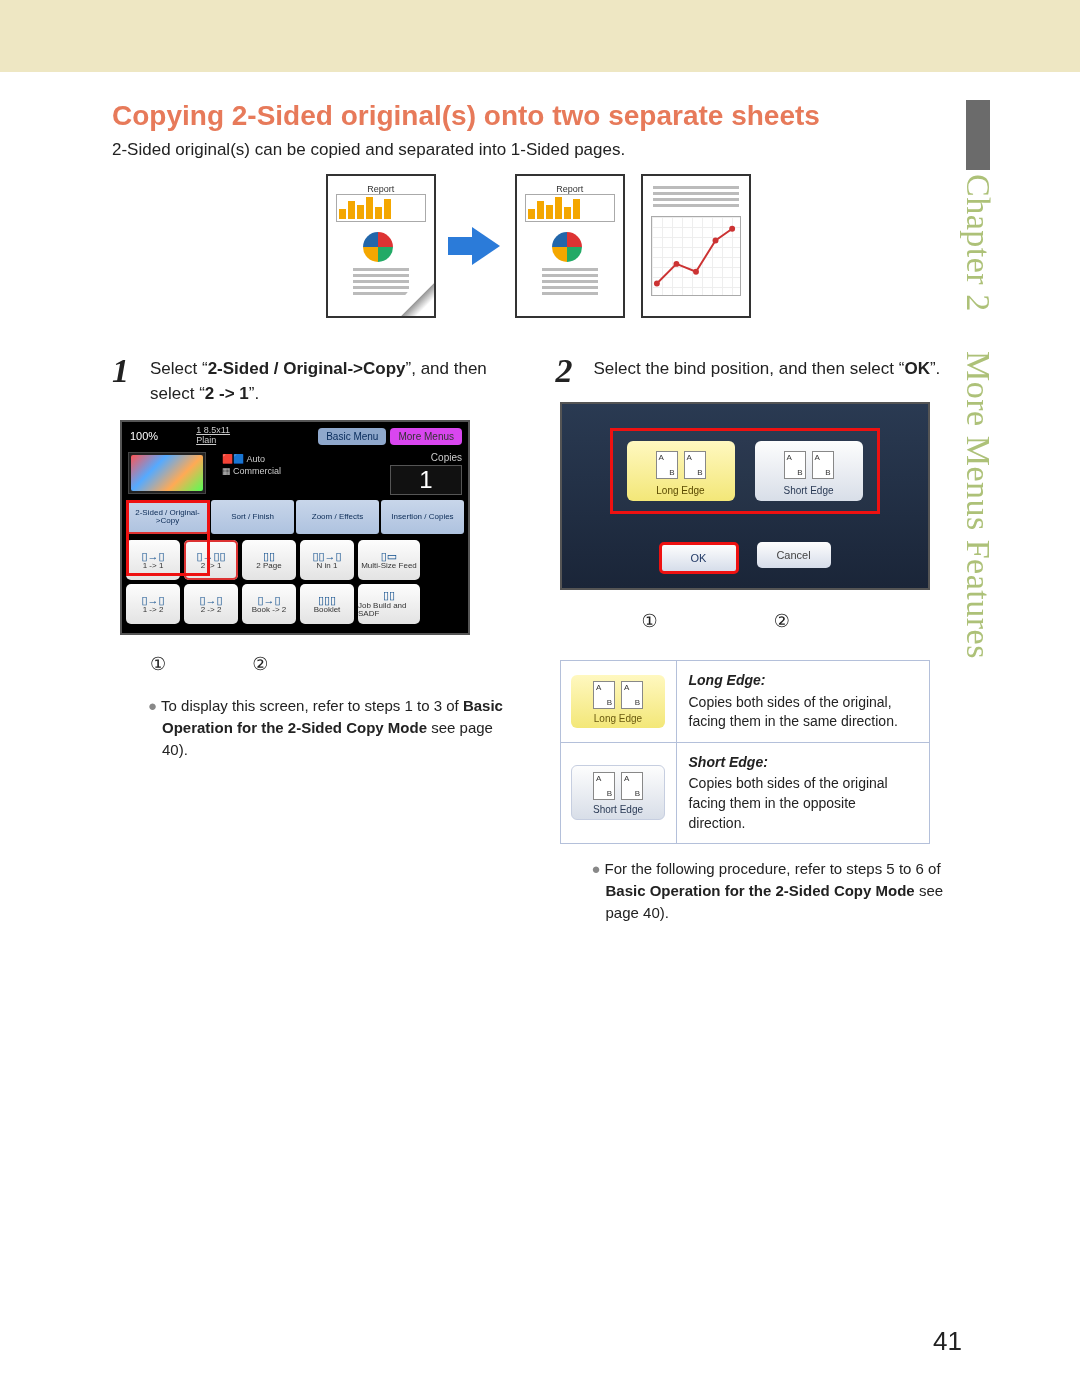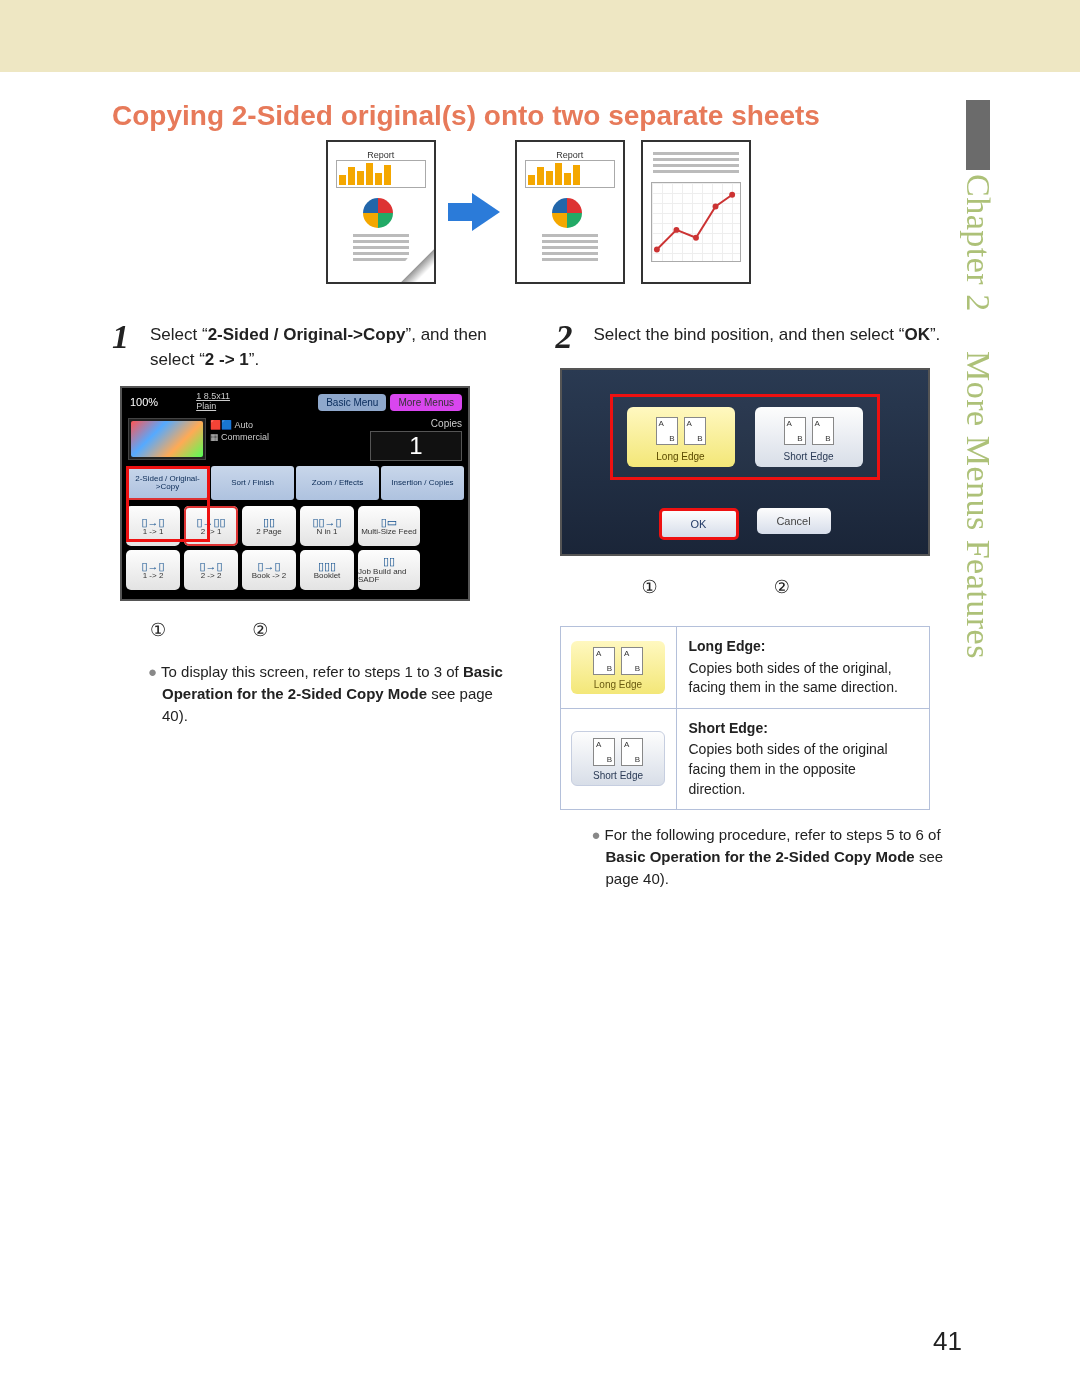--- a/index.html
+++ b/index.html
@@ -33,25 +33,25 @@
   .step-line { display: flex; align-items: flex-start; gap: 12px; margin-bottom: 14px; }
   .step-num { font-family: Georgia, serif; font-style: italic; font-weight: bold; font-size: 34px; color: #222; line-height: 1; min-width: 26px; }
   .step-text { font-size: 17px; color: #222; line-height: 1.45; padding-top: 3px; }
 
   .screen1 { width: 350px; height: 215px; border: 2px solid #555; background: #000; position: relative; margin-left: 8px; margin-bottom: 18px; font-size: 10px; color: #fff; }
   .s1-top { height: 28px; display: flex; align-items: center; background: #000; }
   .s1-top .pct { padding: 0 8px; font-size: 11px; }
   .s1-top .paper { flex: 1; font-size: 9px; color: #ccc; line-height: 1.1; padding-left: 30px; text-decoration: underline; }
   .s1-top .tab { background: #8fa8cc; color: #072a5a; padding: 3px 8px; border-radius: 4px; font-size: 10px; margin-right: 4px; }
   .s1-top .tab2 { background: #d946ef; color: #333; padding: 3px 8px; border-radius: 4px; font-size: 10px; margin-right: 6px; }
-  .s1-mid { height: 48px; background: #000; padding: 2px 6px; display: flex; gap: 4px; }
+  .s1-mid { height: 48px; background: #000; padding: 2px 6px; display: flex; gap: 16px; }
   .s1-preview { width: 78px; height: 42px; background: #222; border: 1px solid #444; display: flex; gap: 2px; padding: 2px; }
   .s1-preview div { flex: 1; background: linear-gradient(135deg,#f55,#5af,#fa5,#5f5); border-radius: 2px; }
   .s1-auto { flex: 1; font-size: 9px; color: #ccc; line-height: 1.3; padding-top: 2px; }
-  .s1-copies { width: 92px; text-align: right; font-size: 10px; color: #ccc; }
+  .s1-copies { width: 72px; text-align: right; font-size: 10px; color: #ccc; }
   .s1-copies .big { font-size: 24px; color: #fff; display: block; text-align: center; border: 1px solid #555; margin-top: 2px; background: #111; }
   .s1-tabs { height: 38px; background: #000; padding: 2px 4px; display: flex; gap: 2px; }
   .s1-tabs div { flex: 1; background: linear-gradient(#c8d6ea,#aec2df); border-radius: 3px; font-size: 8px; color: #0a2a55; display: flex; align-items: center; justify-content: center; text-align: center; line-height: 1.05; padding: 0 2px; }
   .s1-tabs div.sel { box-shadow: inset 0 0 0 2px #d33; }
   .s1-btns { padding: 4px 4px 0; }
   .s1-row { display: flex; gap: 4px; margin-bottom: 4px; }
   .sbtn { width: 54px; height: 40px; background: linear-gradient(#fdfdfd,#e3e3e3); border-radius: 5px; font-size: 8px; color: #333; display: flex; flex-direction: column; align-items: center; justify-content: center; line-height: 1.1; position: relative; }
   .sbtn.mid { width: 62px; }
   .sbtn .ic { font-size: 11px; color: #0a4a8a; }
   .sbtn.sel2 { box-shadow: inset 0 0 0 2px #d33; }
@@ -76,21 +76,21 @@
   .okbtn { width: 74px; height: 26px; border-radius: 5px; font-size: 11px; display: flex; align-items: center; justify-content: center; }
   .okbtn.ok { background: linear-gradient(#fdfdfd,#d6ddea); color: #223a66; border: 3px solid #e11; padding: 0; box-sizing: content-box; }
   .okbtn.cancel { background: linear-gradient(#fdfdfd,#d6ddea); color: #444; }
   .circ-row2 { display: flex; gap: 116px; margin-left: 86px; margin-bottom: 28px; }
 
   .edge-table { width: 370px; border: 1px solid #b4c0da; margin-left: 4px; margin-bottom: 14px; background: #fff; font-size: 14px; }
   .edge-row { display: flex; border-bottom: 1px solid #b4c0da; }
   .edge-row:last-child { border-bottom: none; }
   .edge-cell-l { width: 116px; border-right: 1px solid #b4c0da; display: flex; align-items: center; justify-content: center; padding: 8px 4px; }
   .edge-cell-r { flex: 1; padding: 10px 12px; line-height: 1.4; color: #222; }
-  .edge-cell-r b { display: block; margin-bottom: 2px; }
+  .edge-cell-r b { display: block; margin-bottom: 2px; font-style: italic; }
   .edge-btn { width: 94px; border-radius: 6px; display: flex; flex-direction: column; align-items: center; padding: 6px 0 4px; font-size: 10px; }
   .edge-btn.long { background: linear-gradient(#fff8c0,#f3e778); color: #6a5a10; }
   .edge-btn.short { background: linear-gradient(#fdfdfd,#d8dee8); color: #2a3a55; border: 1px solid #c6cee0; }
   .edge-btn .pgs { display: flex; gap: 6px; margin-bottom: 4px; }
 
   .page-num { position: absolute; right: 118px; bottom: 40px; font-size: 26px; color: #222; }
 </style>
 </head>
 <body>
 
@@ -100,20 +100,21 @@
 
   <div class="side-tab">
     <div class="dark"></div>
     <div class="side-tab-text">
       <span class="chap">Chapter 2</span>
       <span class="menus">More Menus Features</span>
     </div>
   </div>
 
   <h1 class="page-title">Copying 2-Sided original(s) onto two separate sheets</h1>
+  <p class="intro-text">2-Sided original(s) can be copied and separated into 1-Sided pages.</p>
 
   <div class="diagram-row">
     <div class="doc-page curled">
       <div class="doc-title">Report</div>
       <div class="bars">
           <span style="height:10px"></span>
           <span style="height:18px"></span>
           <span style="height:14px"></span>
           <span style="height:22px"></span>
           <span style="height:12px"></span>

